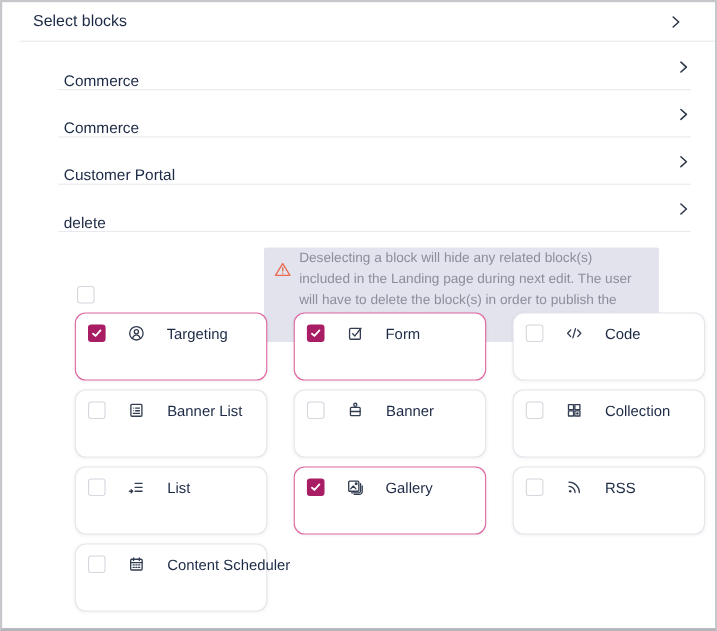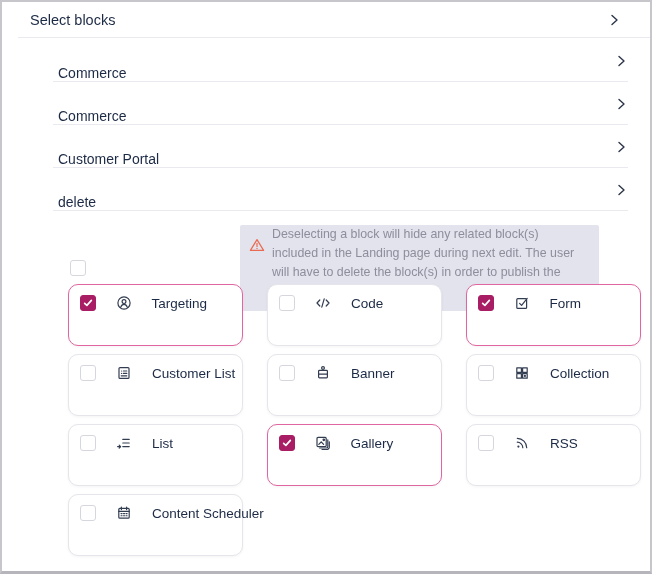--- a/index.html
+++ b/index.html
@@ -128,64 +128,64 @@
       <span class="bicon">
         <svg viewBox="0 0 16 16" fill="none" stroke="currentColor" stroke-width="1.2" stroke-linecap="round" stroke-linejoin="round">
           <circle cx="8" cy="8" r="6.1"></circle>
             <circle cx="8" cy="6.6" r="1.9"></circle>
             <path d="M4.6 12.4 C5.3 10.4 6.5 9.4 8 9.4 C9.5 9.4 10.7 10.4 11.4 12.4"></path>
         </svg>
       </span>
       <span class="blk-label">Targeting</span>
     </div>
 
-    <div class="card">
-      <span class="cb">
-        
-      </span>
-      <span class="bicon">
-        <svg viewBox="0 0 16 16" fill="none" stroke="currentColor" stroke-width="1.2" stroke-linecap="round" stroke-linejoin="round">
-          <path d="M4.8 5 L2 8 L4.8 11"></path>
-            <path d="M11.2 5 L14 8 L11.2 11"></path>
-            <path d="M9.2 3.8 L6.8 12.2"></path>
-        </svg>
-      </span>
-      <span class="blk-label">Code</span>
-    </div>
-
     <div class="card checked">
       <span class="cb checked">
         <svg viewBox="0 0 16 16" fill="none" stroke="#fff" stroke-width="2.2" stroke-linecap="round" stroke-linejoin="round">
             <path d="M3.5 8.5 L6.5 11.2 L12.5 4.5"></path>
           </svg>
       </span>
       <span class="bicon">
         <svg viewBox="0 0 16 16" fill="none" stroke="currentColor" stroke-width="1.2" stroke-linecap="round" stroke-linejoin="round">
           <rect x="2.8" y="3.6" width="9.8" height="9.8" rx="1"></rect>
             <path d="M5.6 8.4 L7.6 10.4 L13.2 3.4"></path>
         </svg>
       </span>
       <span class="blk-label">Form</span>
+    </div>
+
+    <div class="card">
+      <span class="cb">
+        
+      </span>
+      <span class="bicon">
+        <svg viewBox="0 0 16 16" fill="none" stroke="currentColor" stroke-width="1.2" stroke-linecap="round" stroke-linejoin="round">
+          <path d="M4.8 5 L2 8 L4.8 11"></path>
+            <path d="M11.2 5 L14 8 L11.2 11"></path>
+            <path d="M9.2 3.8 L6.8 12.2"></path>
+        </svg>
+      </span>
+      <span class="blk-label">Code</span>
     </div>
 
     <div class="card">
       <span class="cb">
         
       </span>
       <span class="bicon">
         <svg viewBox="0 0 16 16" fill="none" stroke="currentColor" stroke-width="1.2" stroke-linecap="round" stroke-linejoin="round">
           <rect x="3" y="2.6" width="10" height="10.8" rx="1"></rect>
           <circle cx="5.5" cy="6" r="0.55" fill="currentColor" stroke="none"></circle>
             <path d="M7.3 6 H10.8"></path>
           <circle cx="5.5" cy="8.4" r="0.55" fill="currentColor" stroke="none"></circle>
             <path d="M7.3 8.4 H10.8"></path>
           <path d="M5.2 10.8 H10.8"></path>
         </svg>
       </span>
-      <span class="blk-label">Customer List</span>
+      <span class="blk-label">Banner List</span>
     </div>
 
     <div class="card">
       <span class="cb">
         
       </span>
       <span class="bicon">
         <svg viewBox="0 0 16 16" fill="none" stroke="currentColor" stroke-width="1.2" stroke-linecap="round" stroke-linejoin="round">
           <circle cx="8" cy="3" r="1.4"></circle>
             <rect x="3.6" y="5.4" width="8.8" height="7.4" rx="0.8"></rect>

